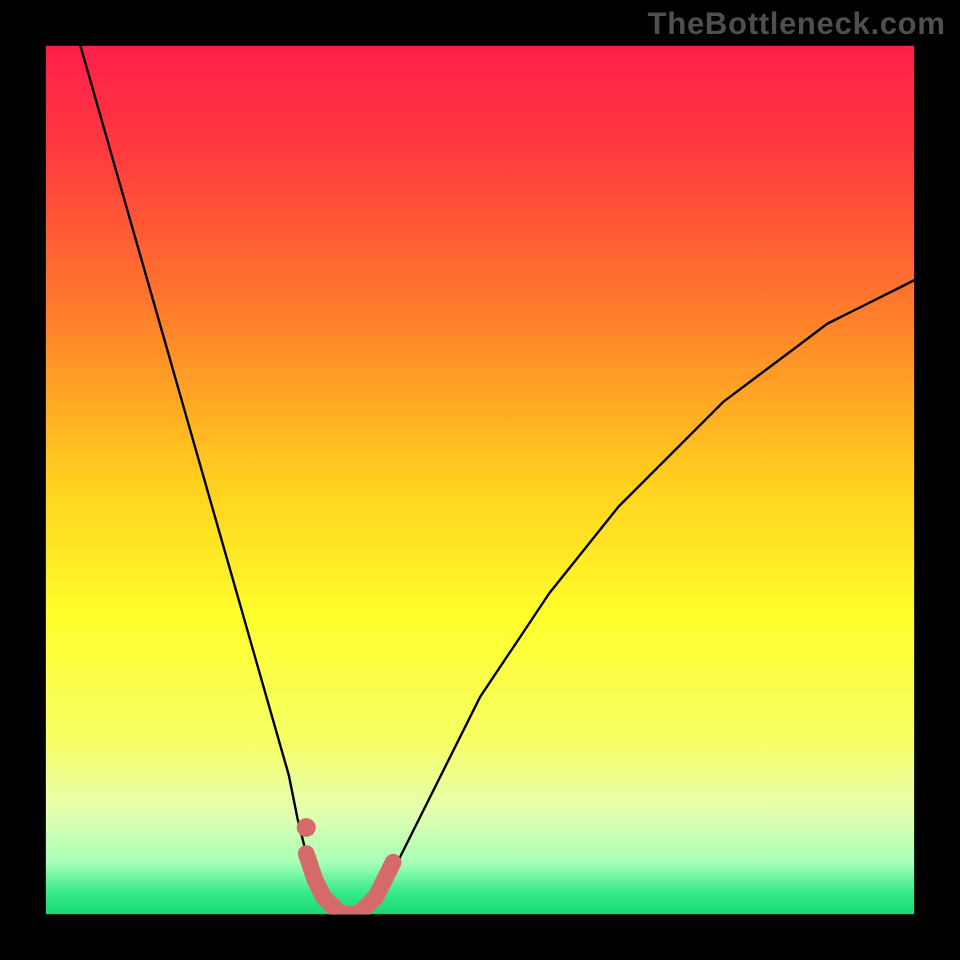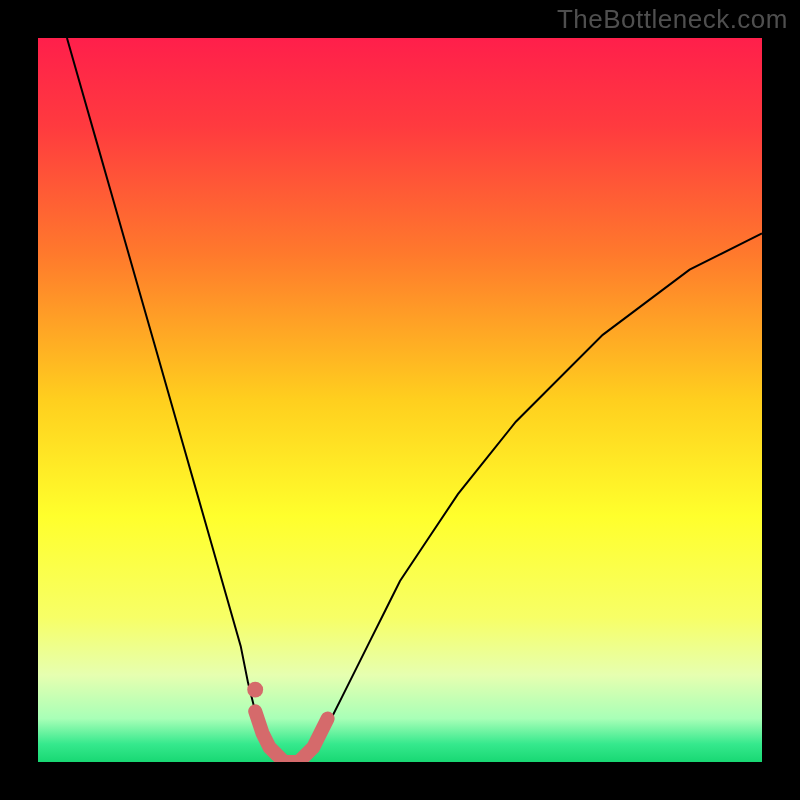--- a/index.html
+++ b/index.html
@@ -16,21 +16,21 @@
     width: 800px;
     height: 800px;
     background: #000;
   }
   .watermark {
     position: absolute;
     top: 4px;
     right: 12px;
     color: #4f4f4f;
     font-size: 26px;
-    font-weight: 400;
+    font-weight: 700;
     letter-spacing: 0.5px;
     z-index: 5;
   }
   .plot-area {
     position: absolute;
     left: 38px;
     top: 38px;
     width: 724px;
     height: 724px;
   }

